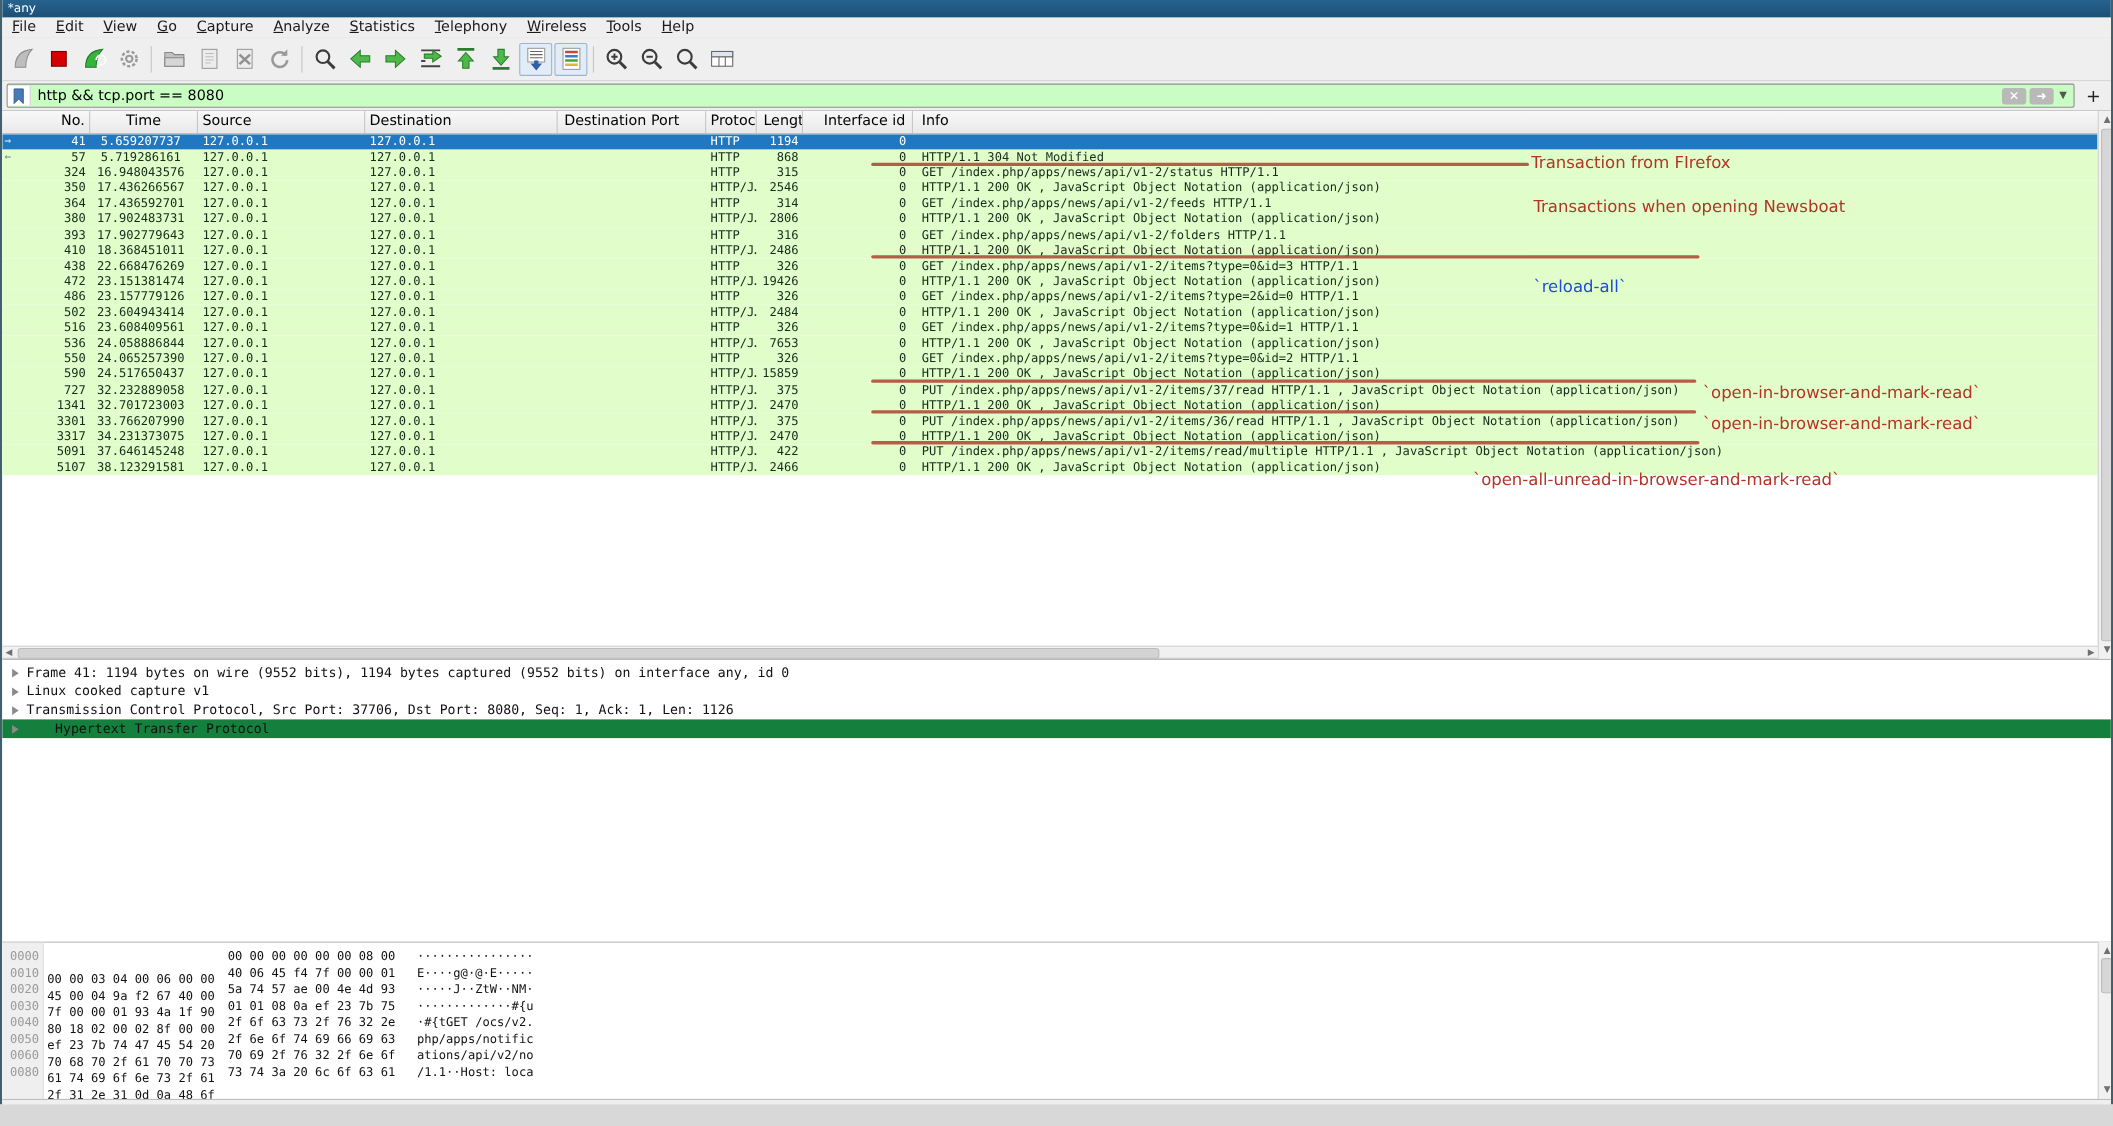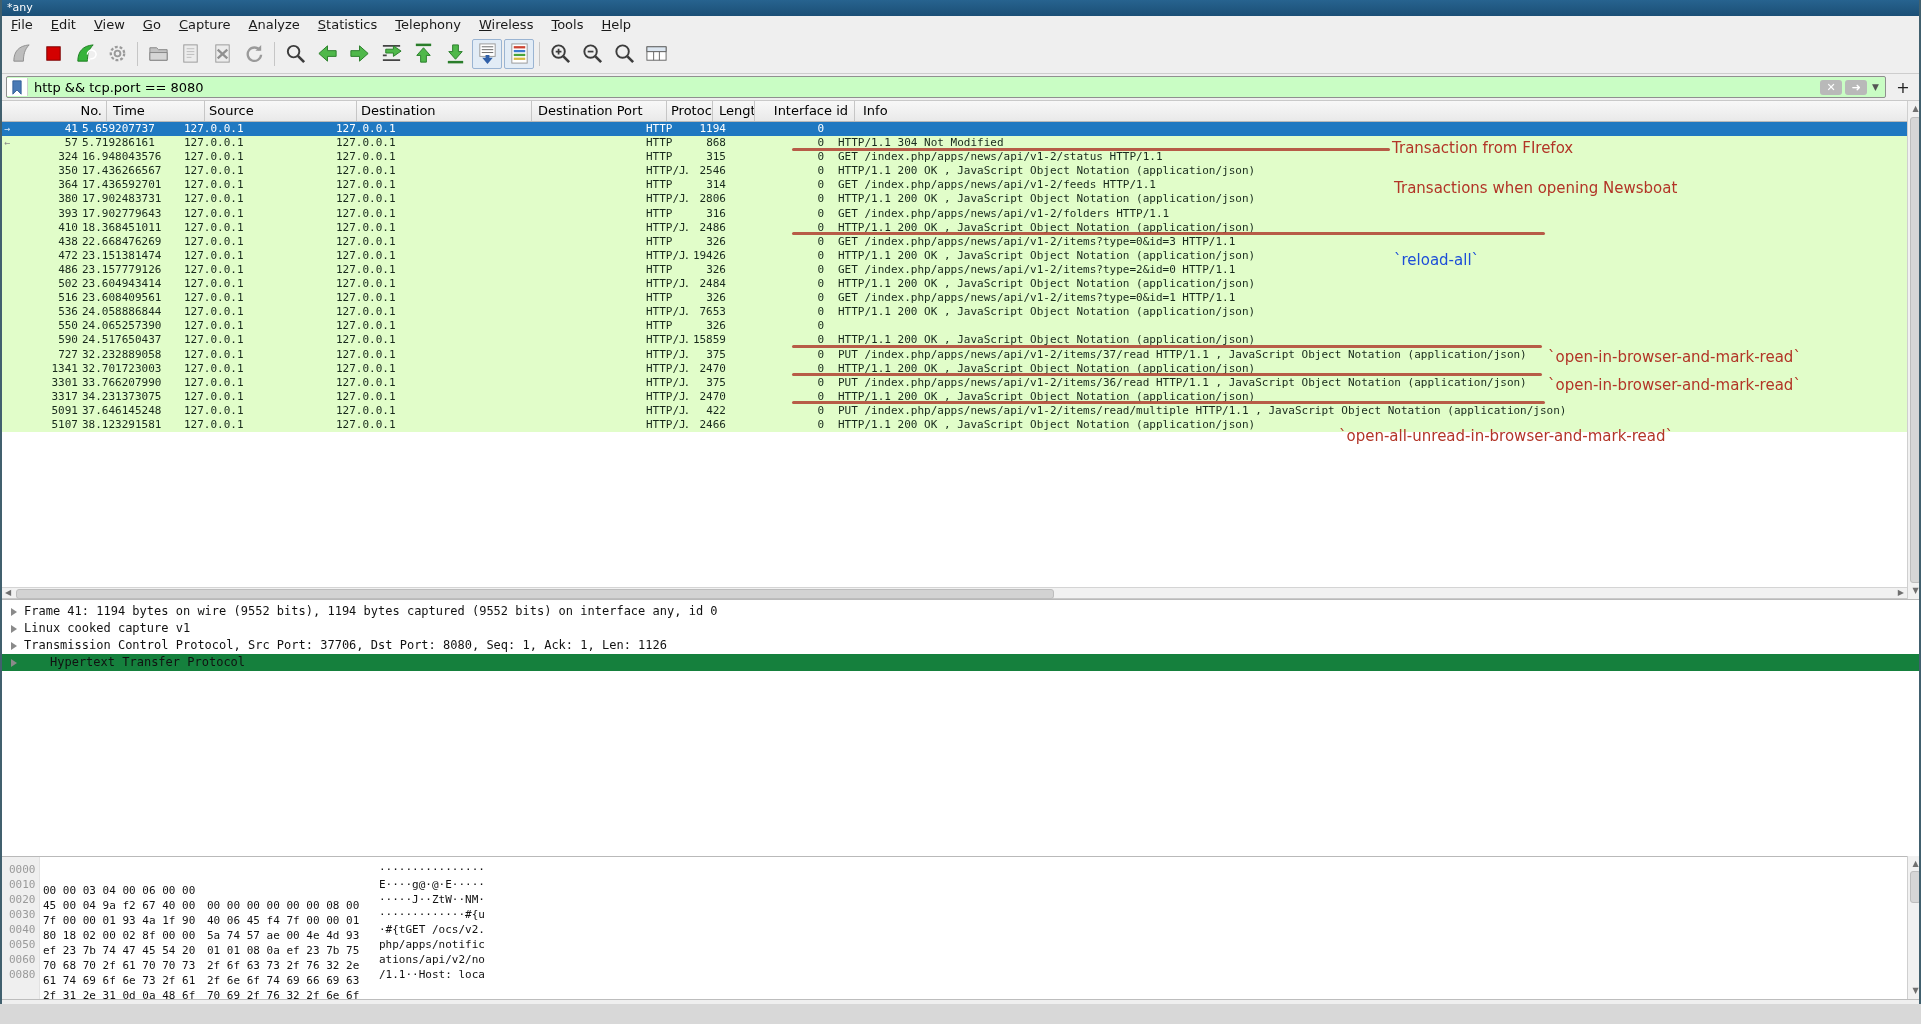--- a/index.html
+++ b/index.html
@@ -21,29 +21,29 @@
   
   .filterbar{position:absolute;left:0;top:74px;width:100%;height:27px;background:#efefef;border-bottom:1px solid #c9c9c9;display:flex;align-items:center;box-sizing:border-box;padding:0 4px;}
   .finput{flex:1;height:20px;background:#c9fdc4;border:1px solid #8f8f8f;border-radius:2px;display:flex;align-items:center;overflow:hidden;}
   .fbookmark{width:20px;height:18px;background:#fff;border-right:1px solid #d0d0d0;display:flex;align-items:center;justify-content:center;}
   .fbookmark svg{width:12px;height:15px;}
   .ftext{flex:1;font-size:13px;color:#000000;padding-left:6px;}
   .fbtn{width:22px;height:15px;border-radius:3px;background:#b9b9b9;color:#fff;display:flex;align-items:center;justify-content:center;font-size:11px;margin-right:3px;font-weight:bold;}
   .fcaret{color:#555;font-size:9px;margin:0 6px 0 2px;}
   .fplus{width:24px;height:20px;margin-left:5px;display:flex;align-items:center;justify-content:center;font-size:16px;color:#222;}
   
-  .plheader{position:absolute;left:0;top:101px;width:100%;height:21px;background:linear-gradient(#f8f8f8,#e9e9e9);border-bottom:1px solid #b9b9b9;display:flex;box-sizing:border-box;padding-left:25px;}
+  .plheader{position:absolute;left:0;top:101px;width:100%;height:21px;background:linear-gradient(#f8f8f8,#e9e9e9);border-bottom:1px solid #b9b9b9;display:flex;box-sizing:border-box;}
   .ph{font-size:13px;color:#000;line-height:20px;padding-left:6px;border-right:1px solid #c6c6c6;box-sizing:border-box;overflow:hidden;white-space:nowrap;flex:none;}
   
   .plbody{position:absolute;left:0;top:122px;width:1905px;height:465px;background:#fff;overflow:hidden;}
   .prow{display:flex;height:14.1px;background:#e1fdc9;font-family:"DejaVu Sans Mono",monospace;font-size:11px;line-height:14px;color:#182a1c;}
   .prow.sel{background:#1f78c1;color:#fff;}
   .pc{flex:none;overflow:hidden;white-space:pre;box-sizing:border-box;position:relative;}
   .c0{width:80px;text-align:right;padding-right:4px;}
-  .c1{width:98px;text-align:left;padding-right:6px;}
+  .c1{width:98px;text-align:center;padding-right:6px;}
   .c2{width:152px;padding-left:4px;}
   .c3{width:175px;padding-left:4px;}
   .c4{width:135px;}
   .c5{width:46px;padding-left:4px;}
   .c6{width:42px;text-align:right;padding-right:4px;}
   .c7{width:100px;text-align:right;padding-right:6px;}
   .c8{flex:1 1 auto;padding-left:8px;}
   .hc8{flex:1 1 auto;border-right:none;}
   .marker{position:absolute;left:2px;top:0;color:#8a8a8a;font-size:10px;}
   .prow.sel .marker{color:#dbe9f7;}
@@ -62,21 +62,21 @@
   .details{position:absolute;left:0;top:599px;width:100%;height:257px;background:#fff;border-top:1px solid #b9b9b9;padding-top:3px;box-sizing:border-box;}
   .drow{height:17px;line-height:17px;font-family:"DejaVu Sans Mono",monospace;font-size:12px;color:#111;padding-left:22px;position:relative;white-space:pre;}
   .drow::before{content:"";position:absolute;left:9px;top:5px;border-left:6px solid #8a8a8a;border-top:4px solid transparent;border-bottom:4px solid transparent;}
   .drow.sel{background:#15803d;padding-left:48px;}
   
   .hexpane{position:absolute;left:0;top:856px;width:100%;height:143px;background:#fff;border-top:1px solid #b9b9b9;padding-top:5px;box-sizing:border-box;}
   .hexgutter{position:absolute;left:0;top:0;bottom:0;width:37px;background:#efefef;border-right:1px solid #e2e2e2;}
   .hexrow{position:relative;height:15px;font-family:"DejaVu Sans Mono",monospace;font-size:11px;line-height:15px;white-space:pre;color:#111;}
   .hexrow span{position:absolute;top:0;}
   .hoff{left:7px;color:#9a9a9a;}
-  .hx1{left:41px;margin-top:21px;} .hx2{left:205px;margin-top:36px;} .ha1{left:377px;} .ha2{left:430px;}
+  .hx1{left:41px;margin-top:21px;} .hx2{left:205px;} .ha1{left:377px;} .ha2{left:430px;}
   .hexscroll{position:absolute;left:1905px;top:856px;width:16px;height:143px;background:#f1f1f1;border-left:1px solid #cfcfcf;box-sizing:border-box;}
   .hexvthumb{position:absolute;left:2px;right:2px;top:15px;height:30px;background:#d6d6d6;border:1px solid #bdbdbd;border-radius:3px;}
   
   .statusbar{position:absolute;left:0;top:999px;width:100%;height:22px;background:#efefef;border-top:1px solid #bdbdbd;border-bottom:3px solid #1d5a82;box-sizing:content-box;font-size:12px;color:#1a1a1a;}
   .sb-item{position:absolute;top:0;line-height:21px;white-space:pre;}
   .sb-dots{position:absolute;top:4px;height:13px;border-left:1px dotted #9a9a9a;}
   .sb-icons{position:absolute;left:6px;top:3px;display:flex;gap:6px;}
   .sb-icons svg{width:15px;height:15px;display:block;}
   .grip{position:absolute;right:3px;top:8px;color:#9a9a9a;font-size:9px;letter-spacing:1px;}
 </style>
@@ -415,20 +415,21 @@
       </div>
       <div class="prow">
         <div class="pc c0">550</div>
         <div class="pc c1">24.065257390</div>
         <div class="pc c2">127.0.0.1</div>
         <div class="pc c3">127.0.0.1</div>
         <div class="pc c4"></div>
         <div class="pc c5">HTTP</div>
         <div class="pc c6">326</div>
         <div class="pc c7">0</div>
+        <div class="pc c8">GET /index.php/apps/news/api/v1-2/items?type=0&amp;id=2 HTTP/1.1</div>
       </div>
       <div class="prow">
         <div class="pc c0">590</div>
         <div class="pc c1">24.517650437</div>
         <div class="pc c2">127.0.0.1</div>
         <div class="pc c3">127.0.0.1</div>
         <div class="pc c4"></div>
         <div class="pc c5">HTTP/J…</div>
         <div class="pc c6">15859</div>
         <div class="pc c7">0</div>

